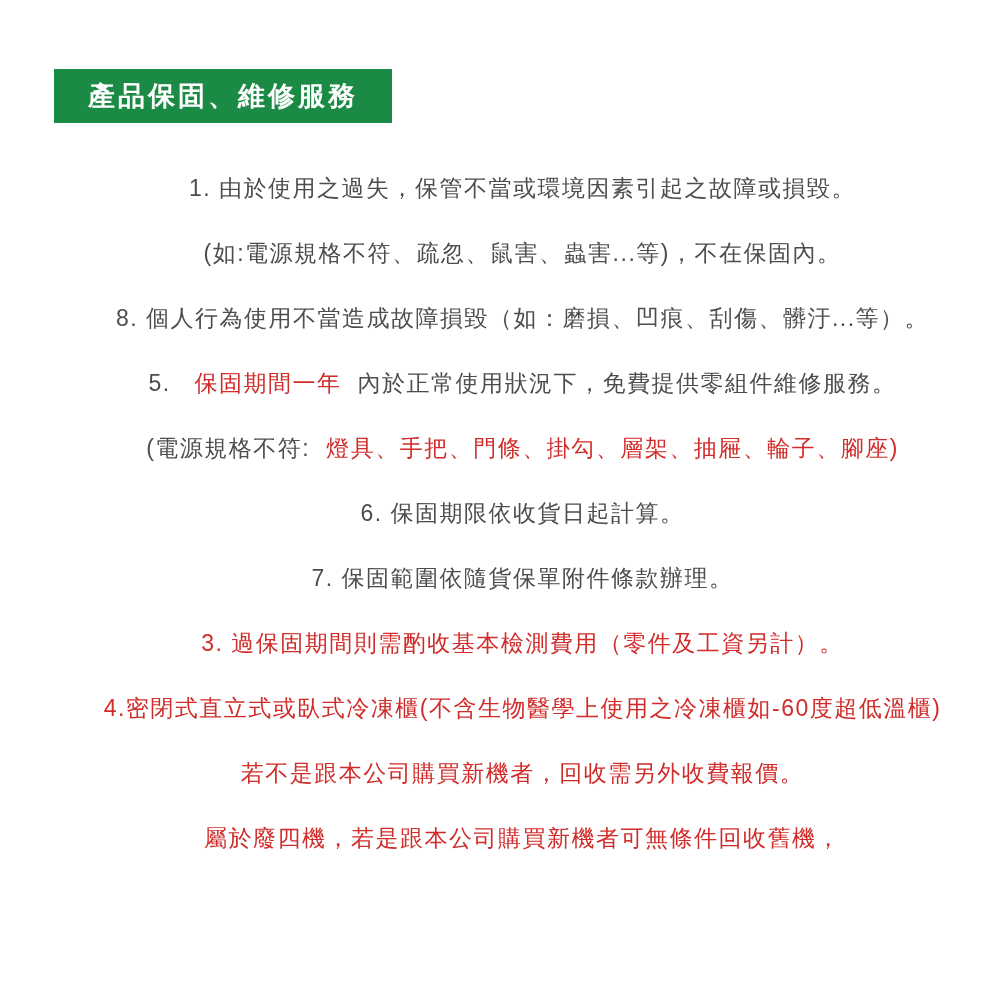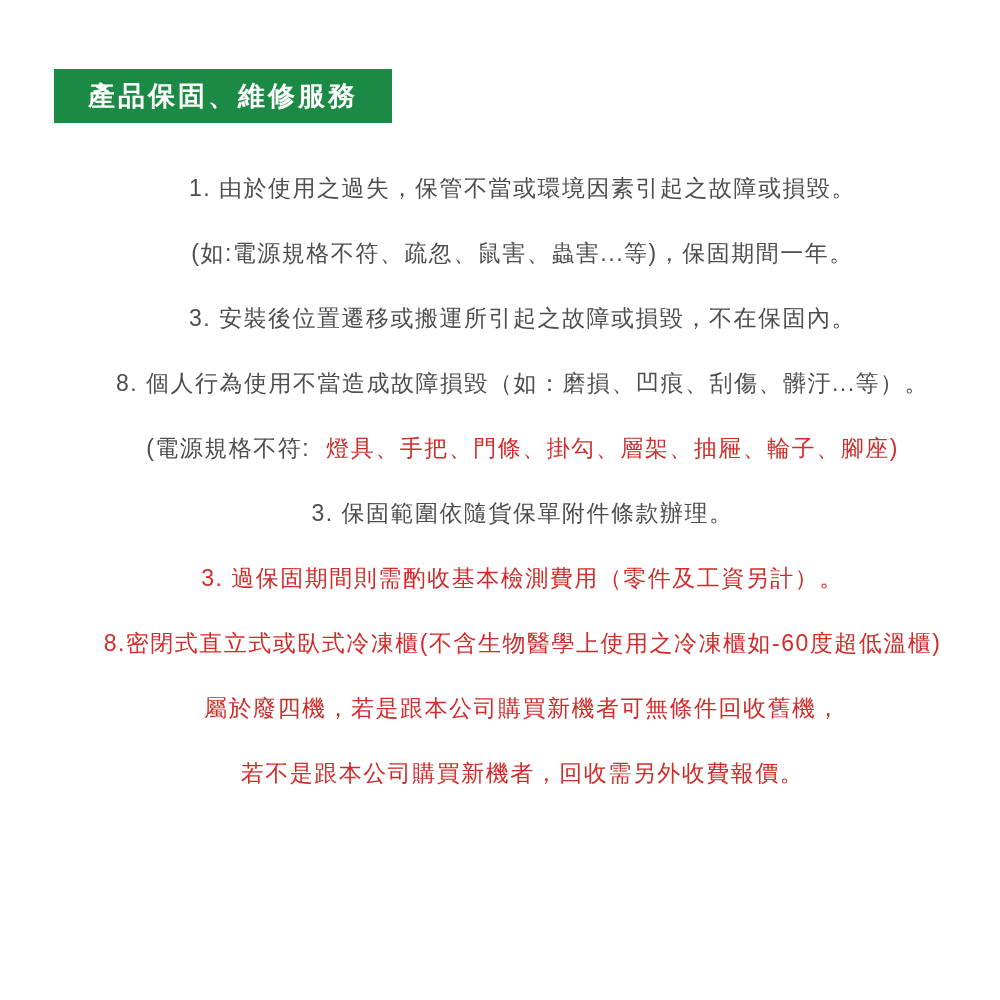--- a/index.html
+++ b/index.html
@@ -56,24 +56,25 @@
 <body>
 
 <div class="page">
 
   <div class="badge">
     <span>產品保固、維修服務</span>
   </div>
 
   <div class="terms">
     <p><span class="dark">1. 由於使用之過失，保管不當或環境因素引起之故障或損毀。</span></p>
-    <p><span class="dark">(如:電源規格不符、疏忽、鼠害、蟲害...等)，保固期間一年。</span></p>
-    <p><span class="dark">3. 安裝後位置遷移或搬運所引起之故障或損毀，不在保固內。</span></p>
+    <p><span class="dark">(如:電源規格不符、疏忽、鼠害、蟲害...等)，不在保固內。</span></p>
     <p><span class="dark">8. 個人行為使用不當造成故障損毀（如：磨損、凹痕、刮傷、髒汙...等）。</span></p>
+    <p><span class="dark">5. </span><span class="red">保固期間一年</span><span class="dark">內於正常使用狀況下，免費提供零組件維修服務。</span></p>
     <p><span class="dark">(電源規格不符:</span><span class="red">燈具、手把、門條、掛勾、層架、抽屜、輪子、腳座)</span></p>
-    <p><span class="dark">3. 保固範圍依隨貨保單附件條款辦理。</span></p>
+    <p><span class="dark">6. 保固期限依收貨日起計算。</span></p>
+    <p><span class="dark">7. 保固範圍依隨貨保單附件條款辦理。</span></p>
     <p><span class="red">3. 過保固期間則需酌收基本檢測費用（零件及工資另計）。</span></p>
-    <p><span class="red">8.密閉式直立式或臥式冷凍櫃(不含生物醫學上使用之冷凍櫃如-60度超低溫櫃)</span></p>
+    <p><span class="red">4.密閉式直立式或臥式冷凍櫃(不含生物醫學上使用之冷凍櫃如-60度超低溫櫃)</span></p>
+    <p><span class="red">若不是跟本公司購買新機者，回收需另外收費報價。</span></p>
     <p><span class="red">屬於廢四機，若是跟本公司購買新機者可無條件回收舊機，</span></p>
-    <p><span class="red">若不是跟本公司購買新機者，回收需另外收費報價。</span></p>
   </div>
 
 </div>
 
 </body></html>

